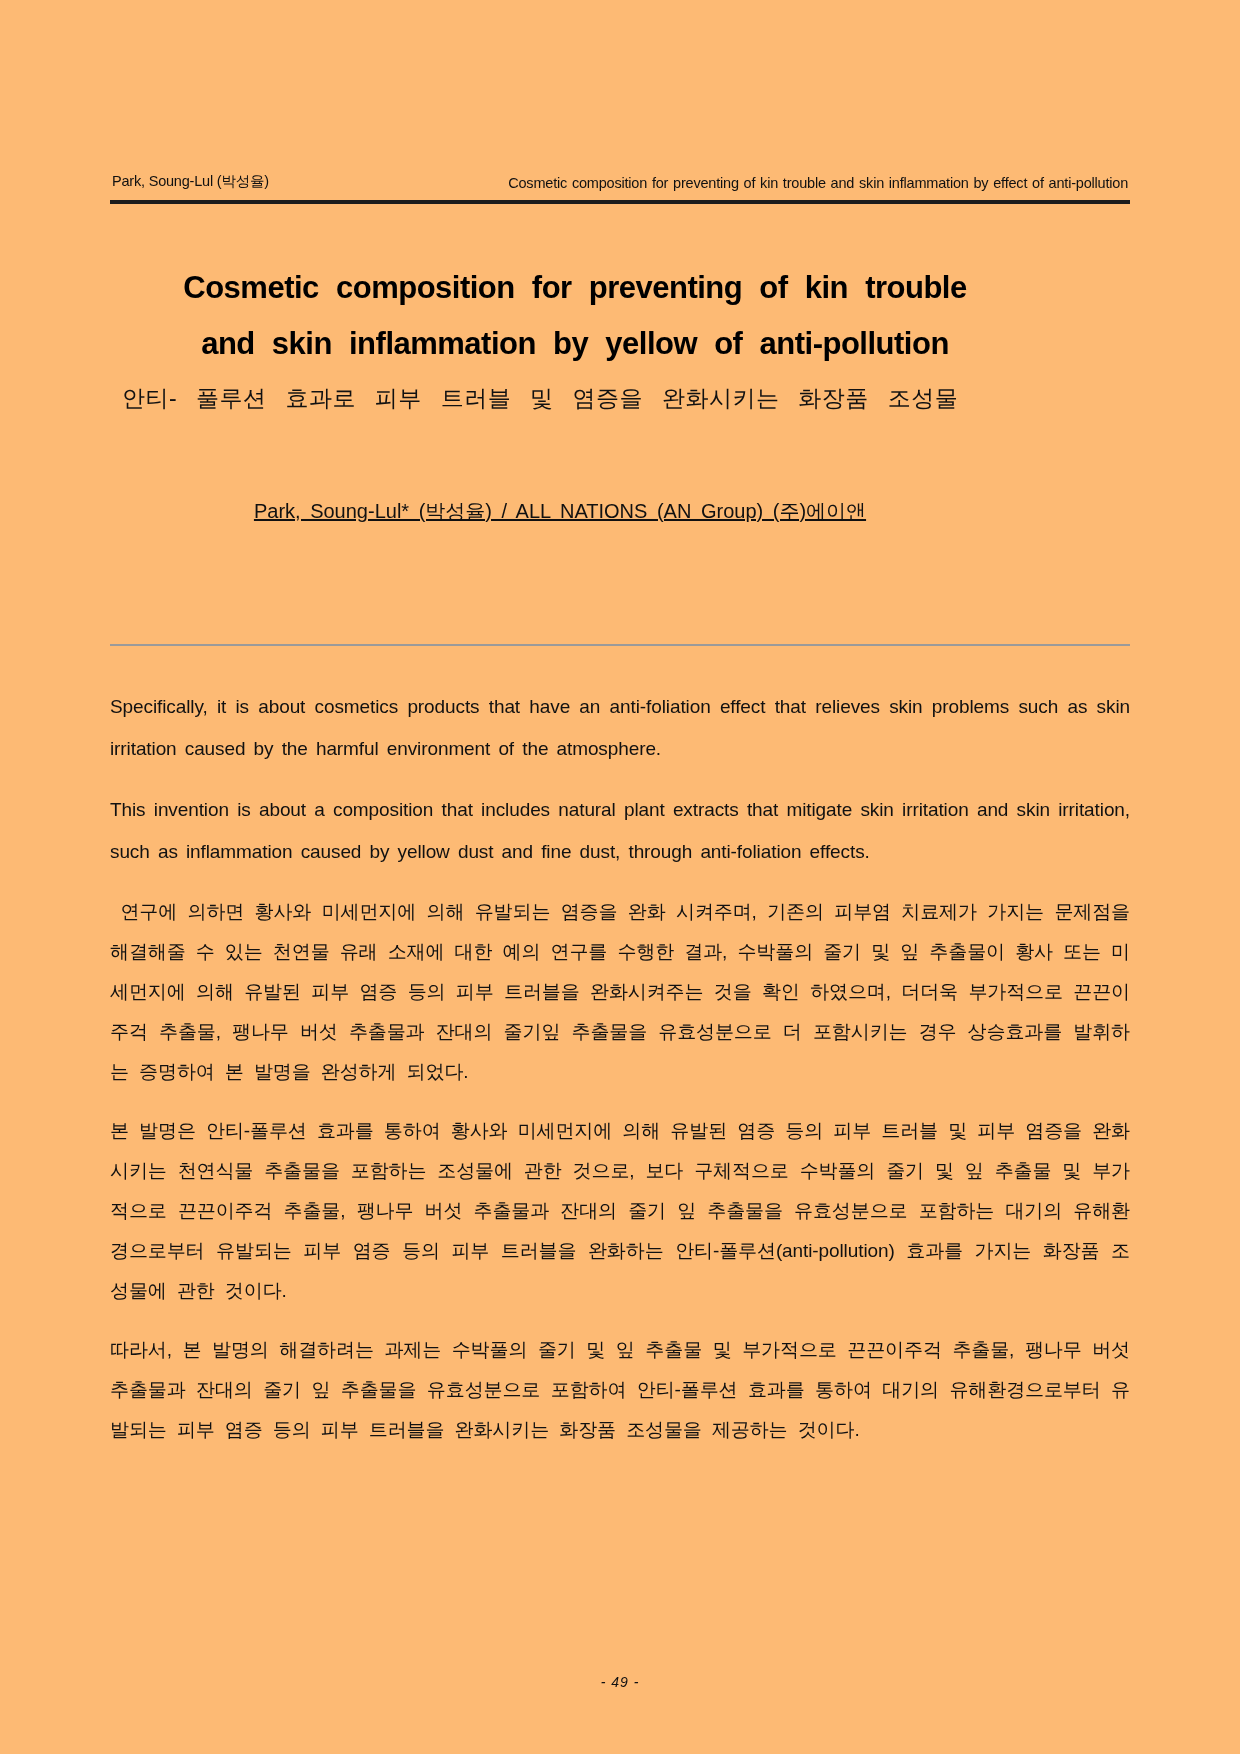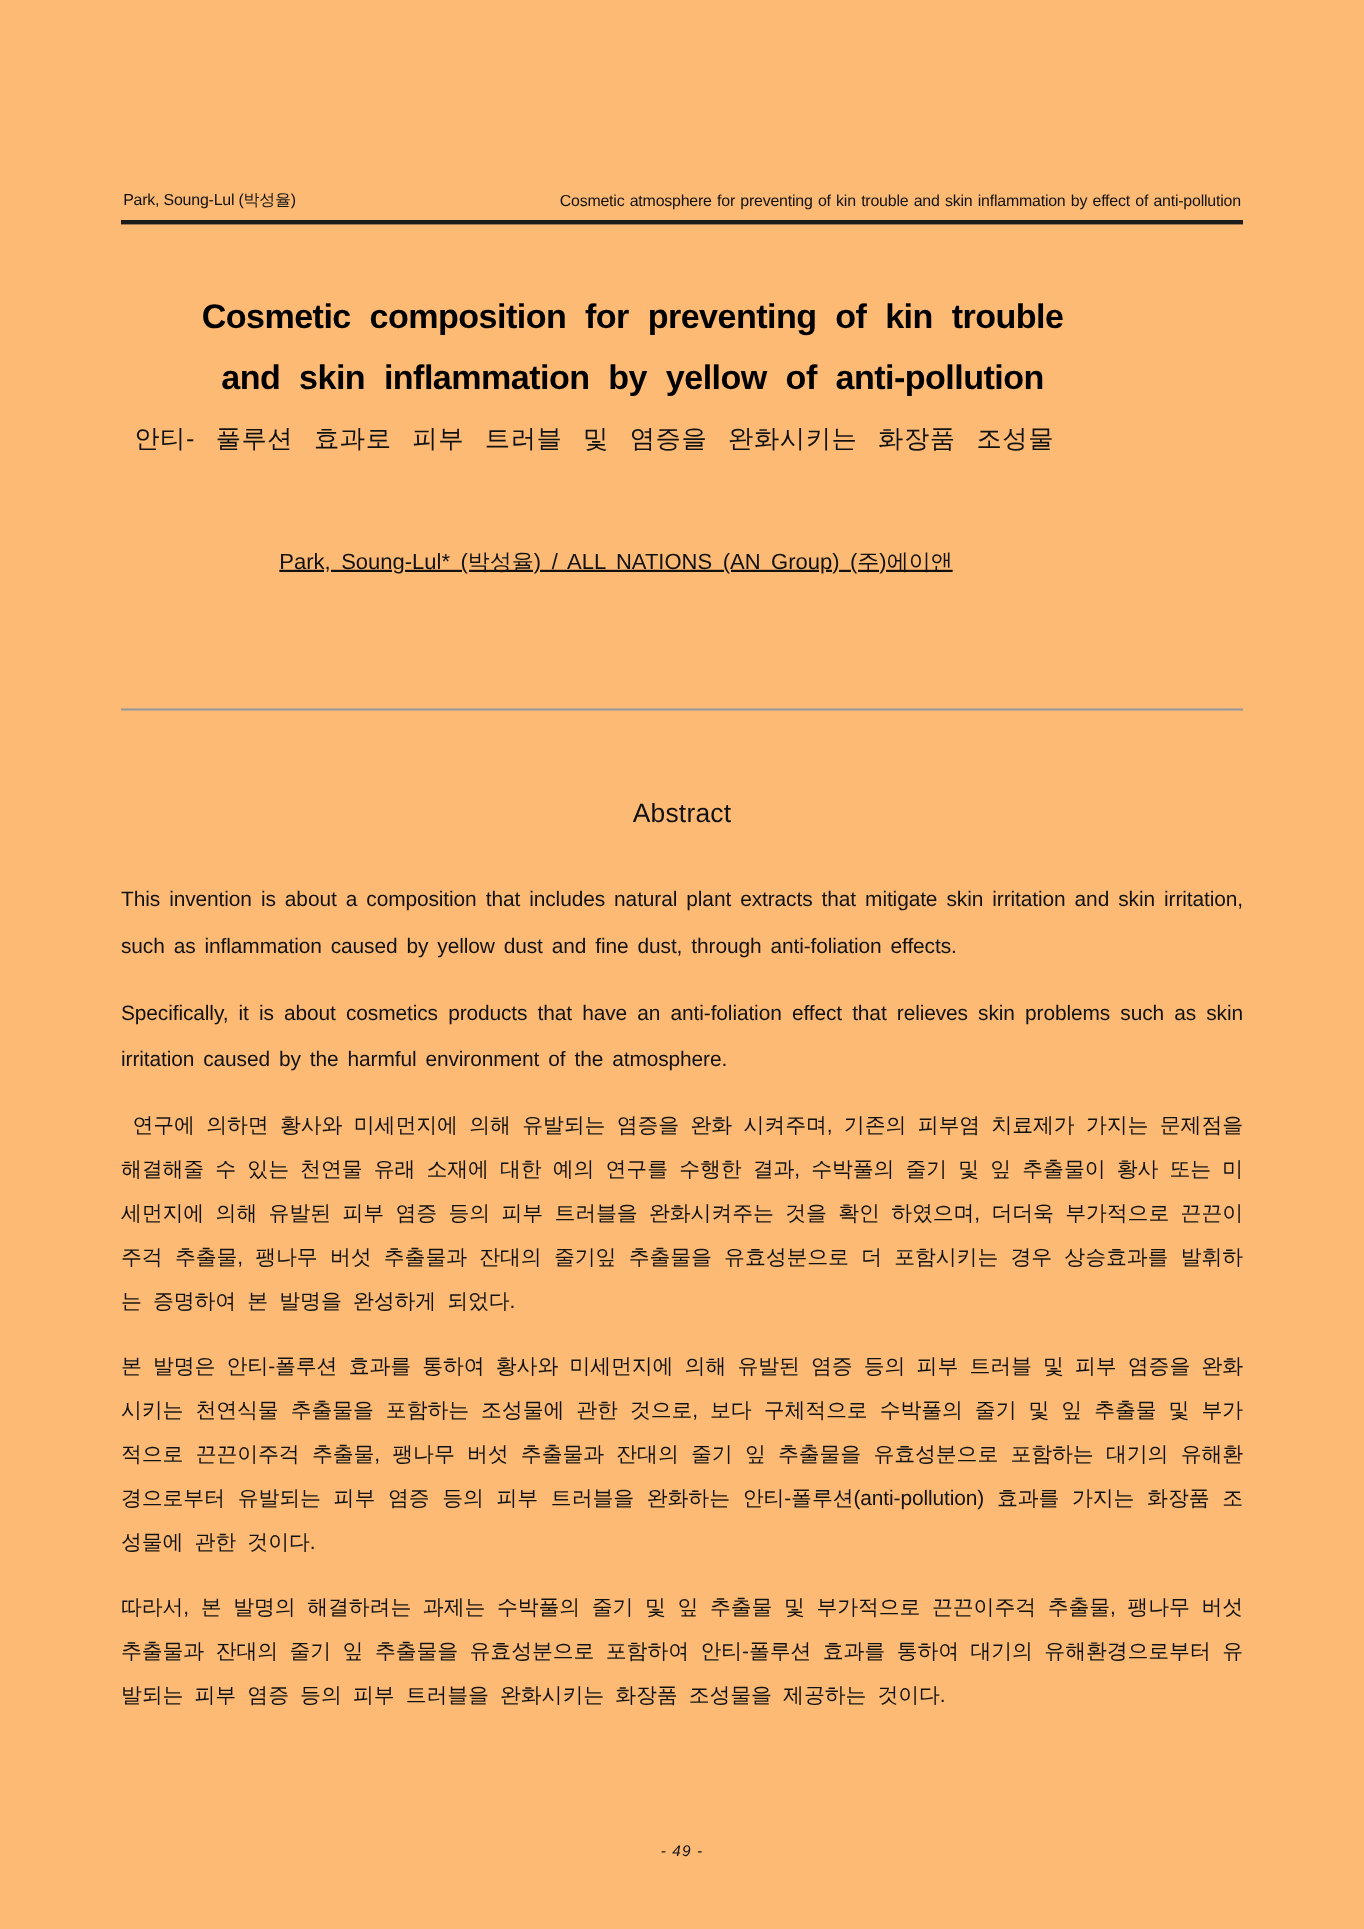--- a/index.html
+++ b/index.html
@@ -121,38 +121,37 @@
   }
 </style>
 </head>
 <body>
 
 <div class="page">
   <div class="content">
 
     <div class="running-header">
       <span class="rh-left">Park, Soung-Lul (박성율)</span>
-      <span class="rh-right">Cosmetic atmosphere for preventing of kin trouble and skin inflammation by effect of anti-pollution</span>
+      <span class="rh-right">Cosmetic composition for preventing of kin trouble and skin inflammation by effect of anti-pollution</span>
     </div>
 
     <div class="title-block">
       <div class="title-line">Cosmetic composition for preventing of kin trouble</div>
       <div class="title-line">and skin inflammation by yellow of anti-pollution</div>
     </div>
     <div class="subtitle-ko">안티- 풀루션 효과로 피부 트러블 및 염증을 완화시키는 화장품 조성물</div>
 
     <div class="byline">Park, Soung-Lul* (박성율) / ALL NATIONS (AN Group) (주)에이앤</div>
 
     <hr class="divider">
 
-    <h2 class="abstract-heading">Abstract</h2>
 
     <div class="abstract-body">
+      <p>Specifically, it is about cosmetics products that have an anti-foliation effect that relieves skin problems such as skin irritation caused by the harmful environment of the atmosphere.</p>
       <p>This invention is about a composition that includes natural plant extracts that mitigate skin irritation and skin irritation, such as inflammation caused by yellow dust and fine dust, through anti-foliation effects.</p>
-      <p>Specifically, it is about cosmetics products that have an anti-foliation effect that relieves skin problems such as skin irritation caused by the harmful environment of the atmosphere.</p>
       <p class="ko"> 연구에 의하면 황사와 미세먼지에 의해 유발되는 염증을 완화 시켜주며, 기존의 피부염 치료제가 가지는 문제점을 해결해줄 수 있는 천연물 유래 소재에 대한 예의 연구를 수행한 결과, 수박풀의 줄기 및 잎 추출물이 황사 또는 미세먼지에 의해 유발된 피부 염증 등의 피부 트러블을 완화시켜주는 것을 확인 하였으며, 더더욱 부가적으로 끈끈이주걱 추출물, 팽나무 버섯 추출물과 잔대의 줄기잎 추출물을 유효성분으로 더 포함시키는 경우 상승효과를 발휘하는 증명하여 본 발명을 완성하게 되었다.</p>
       <p class="ko">본 발명은 안티-폴루션 효과를 통하여 황사와 미세먼지에 의해 유발된 염증 등의 피부 트러블 및 피부 염증을 완화시키는 천연식물 추출물을 포함하는 조성물에 관한 것으로, 보다 구체적으로 수박풀의 줄기 및 잎 추출물 및 부가적으로 끈끈이주걱 추출물, 팽나무 버섯 추출물과 잔대의 줄기 잎 추출물을 유효성분으로 포함하는 대기의 유해환경으로부터 유발되는 피부 염증 등의 피부 트러블을 완화하는 안티-폴루션(anti-pollution) 효과를 가지는 화장품 조성물에 관한 것이다.</p>
       <p class="ko">따라서, 본 발명의 해결하려는 과제는 수박풀의 줄기 및 잎 추출물 및 부가적으로 끈끈이주걱 추출물, 팽나무 버섯 추출물과 잔대의 줄기 잎 추출물을 유효성분으로 포함하여 안티-폴루션 효과를 통하여 대기의 유해환경으로부터 유발되는 피부 염증 등의 피부 트러블을 완화시키는 화장품 조성물을 제공하는 것이다.</p>
     </div>
 
   </div>
 
   <div class="page-footer">- 49 -</div>
 </div>
 

